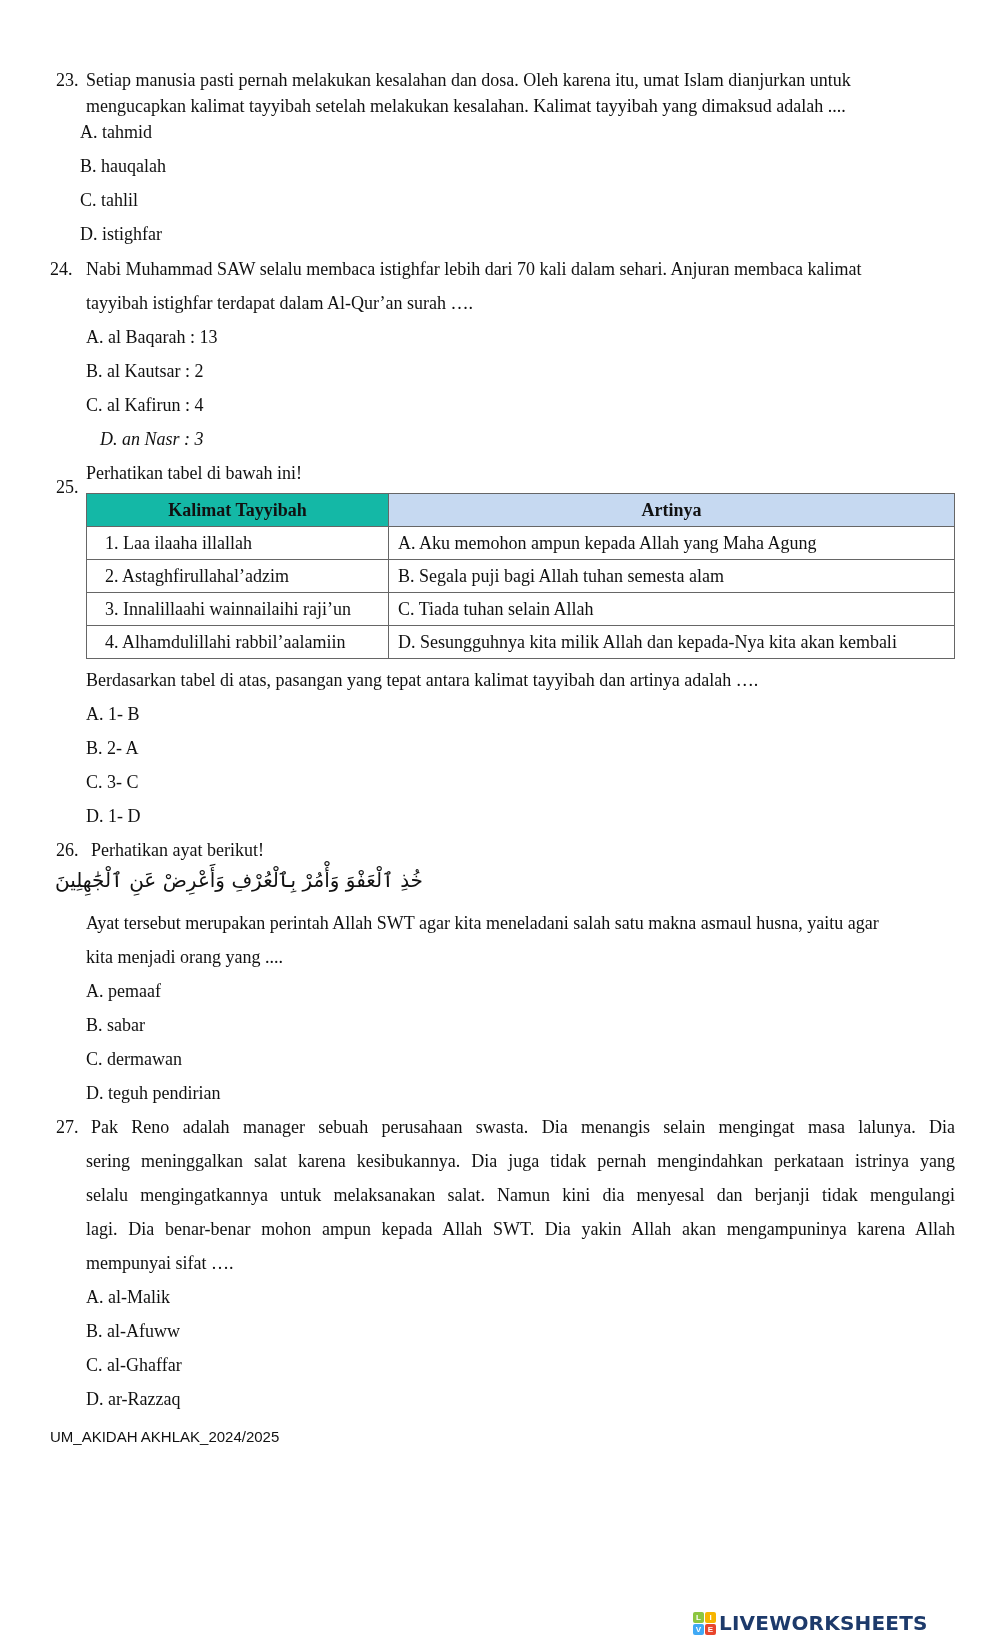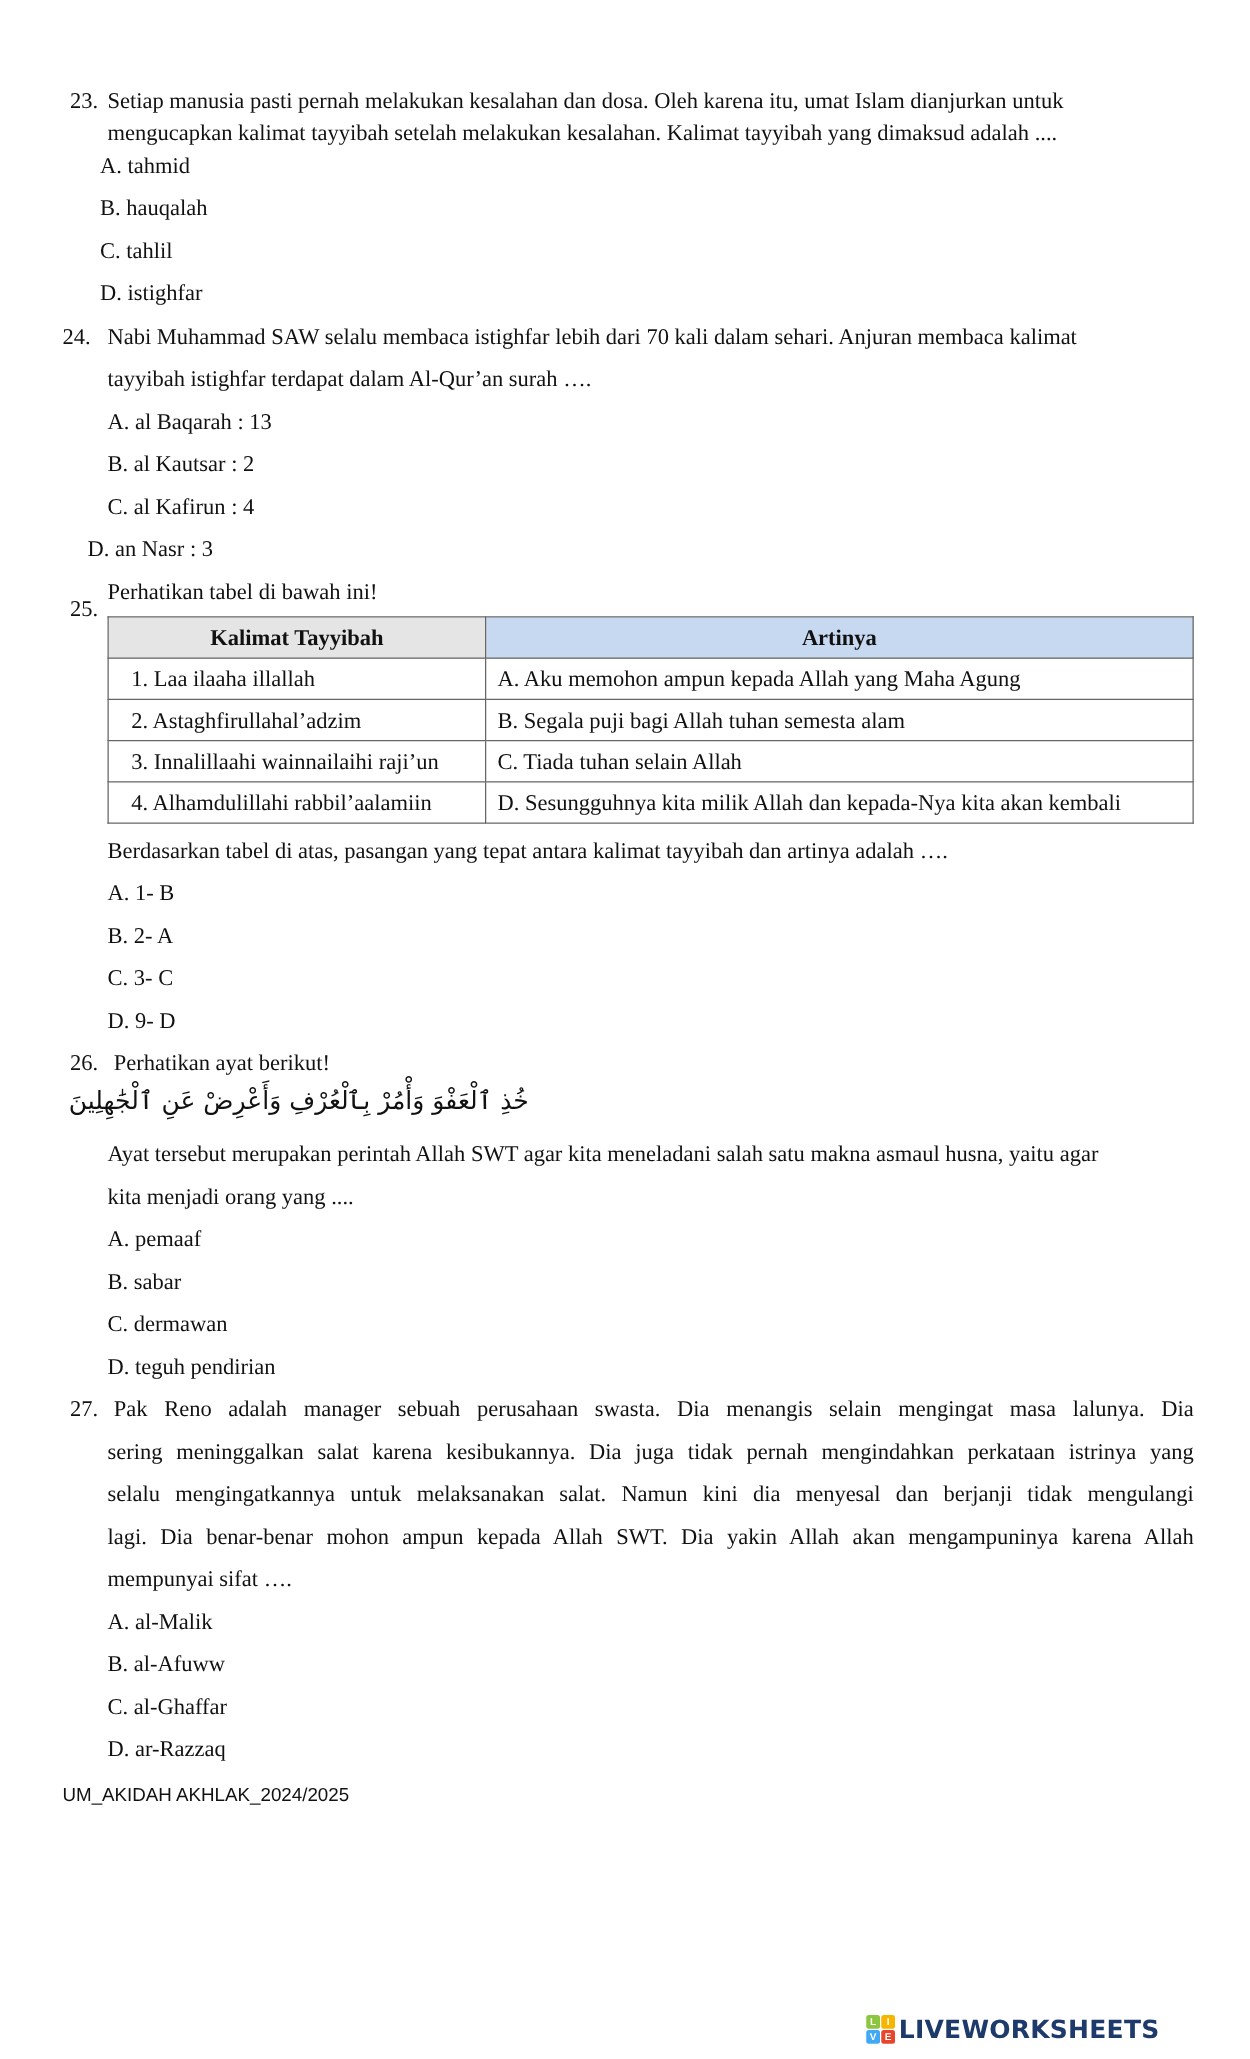--- a/index.html
+++ b/index.html
@@ -34,35 +34,35 @@
   <div class="abs" style="left:80px;top:224px;text-align:right;">D.  istighfar</div>
 </div>
 
 <div>
   <div class="abs" style="left:50px;top:259px;">24.</div>
   <div class="abs" style="left:86px;top:259px;">Nabi Muhammad SAW selalu membaca istighfar lebih dari 70 kali dalam sehari. Anjuran membaca kalimat</div>
   <div class="abs" style="left:86px;top:293px;">tayyibah istighfar terdapat dalam Al-Qur’an surah ….</div>
   <div class="abs" style="left:86px;top:327px;">A. al Baqarah : 13</div>
   <div class="abs" style="left:86px;top:361px;">B. al Kautsar : 2</div>
   <div class="abs" style="left:86px;top:395px;">C. al Kafirun : 4</div>
-  <div class="abs" style="left:70px;top:429px;">D. an Nasr : 3</div>
+  <div class="abs" style="left:100px;top:429px;font-style:italic;">D. an Nasr : 3</div>
 </div>
 
 <div>
   <div class="abs" style="left:56px;top:463px;margin-top:14px;">25.</div>
   <div class="abs" style="left:86px;top:463px;">Perhatikan tabel di bawah ini!</div>
 
   <table class="tt">
     <colgroup>
         <col style="width:302px">
         <col>
       </colgroup>
     <thead>
       <tr>
-        <th style="background: #e5e5e5; text-align: center;">Kalimat Tayyibah</th>
+        <th style="background: #14b8a6; text-align: center;">Kalimat Tayyibah</th>
         <th style="background: rgb(198, 217, 241);">Artinya</th>
       </tr>
     </thead>
     <tbody>
       <tr>
         <td class="c1">1. Laa ilaaha illallah</td>
         <td>A. Aku memohon ampun kepada Allah yang Maha Agung</td>
       </tr>
       <tr>
         <td class="c1">2. Astaghfirullahal’adzim</td>
@@ -76,21 +76,21 @@
         <td class="c1">4. Alhamdulillahi rabbil’aalamiin</td>
         <td>D. Sesungguhnya kita milik Allah dan kepada-Nya kita akan kembali</td>
       </tr>
     </tbody>
   </table>
 
   <div class="abs" style="left:86px;top:670px;">Berdasarkan tabel di atas, pasangan yang tepat antara kalimat tayyibah dan artinya adalah ….</div>
   <div class="abs" style="left:86px;top:704px;">A. 1- B</div>
   <div class="abs" style="left:86px;top:738px;">B. 2- A</div>
   <div class="abs" style="left:86px;top:772px;">C. 3- C</div>
-  <div class="abs" style="left:86px;top:806px;">D. 9- D</div>
+  <div class="abs" style="left:86px;top:806px;">D. 1- D</div>
 </div>
 
 <div>
   <div class="abs" style="left:56px;top:840px;">26.</div>
   <div class="abs" style="left:91px;top:840px;">Perhatikan ayat berikut!</div>
   <div class="abs arabic" style="left:103px;top:868px;width:320px;text-align:right;">خُذِ ٱلْعَفْوَ وَأْمُرْ بِٱلْعُرْفِ وَأَعْرِضْ عَنِ ٱلْجَٰهِلِينَ</div>
   <div class="abs" style="left:86px;top:913px;">Ayat tersebut merupakan perintah Allah SWT agar kita meneladani salah satu makna asmaul husna, yaitu agar</div>
   <div class="abs" style="left:86px;top:947px;">kita menjadi orang yang ....</div>
   <div class="abs" style="left:86px;top:981px;">A. pemaaf</div>
   <div class="abs" style="left:86px;top:1015px;">B. sabar</div>

